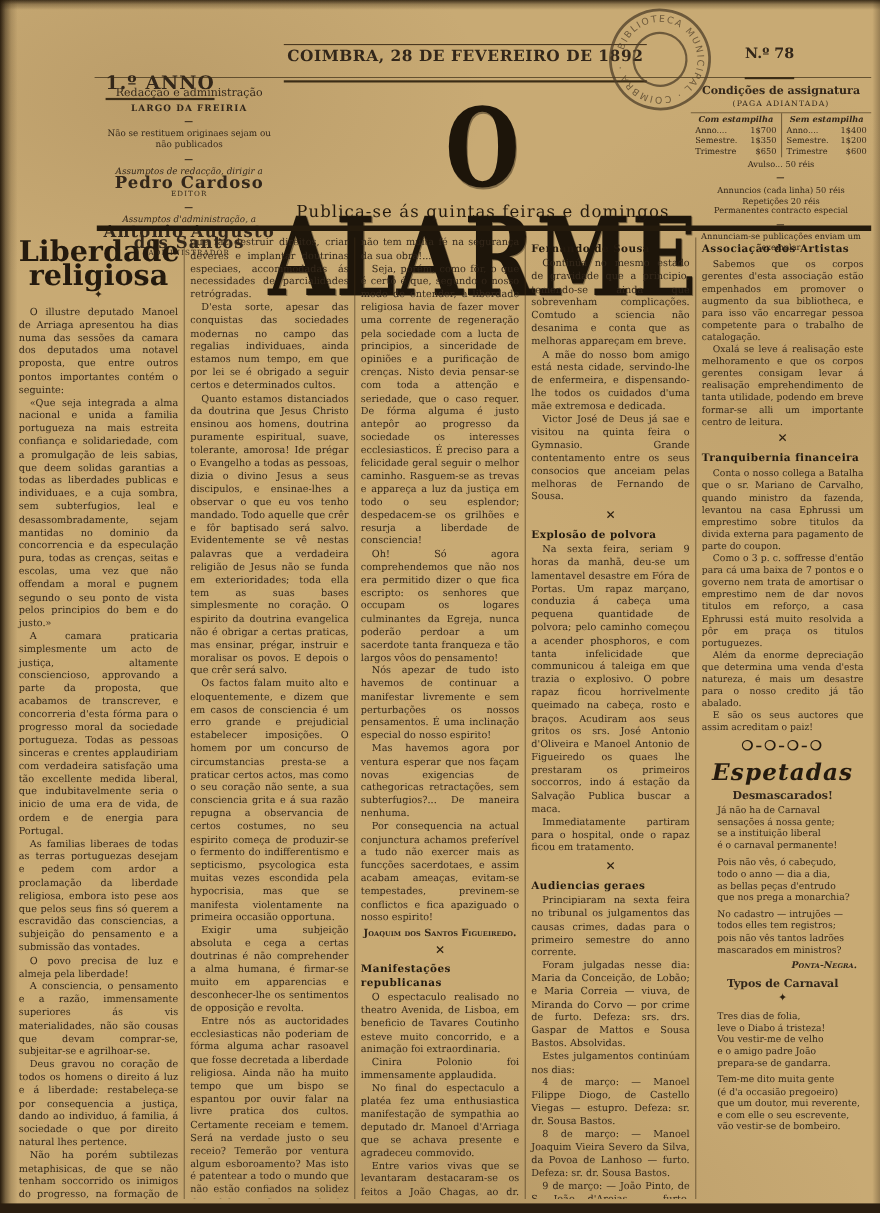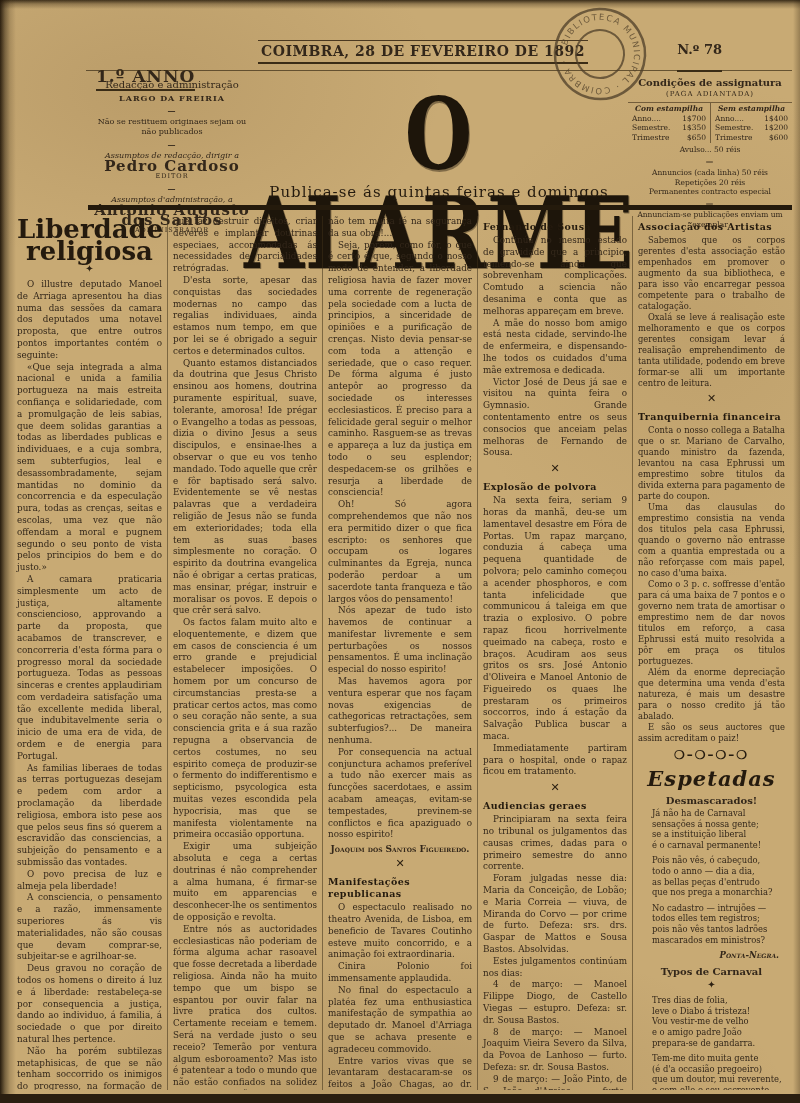--- a/index.html
+++ b/index.html
@@ -10,21 +10,21 @@
     background-image:
       radial-gradient(ellipse 500px 300px at 18% 8%, rgba(125,95,55,.18), transparent 60%),
       radial-gradient(ellipse 420px 420px at 88% 30%, rgba(140,110,65,.15), transparent 60%),
       radial-gradient(ellipse 600px 260px at 50% 100%, rgba(120,92,52,.22), transparent 65%),
       linear-gradient(90deg, rgba(30,20,8,.95) 0px, rgba(40,28,12,.5) 5px, rgba(60,44,22,.2) 10px, transparent 16px),
       linear-gradient(180deg, rgba(35,24,10,.85) 0px, rgba(50,36,16,.35) 4px, transparent 9px),
       linear-gradient(270deg, rgba(60,44,22,.35) 0px, transparent 7px);
   }
   .hdr-row{position:absolute;top:40px;left:88px;width:704px;height:24px;}
   .anno{position:absolute;left:8px;top:2px;font-weight:bold;font-size:17px;letter-spacing:1px;border-bottom:2px solid #3a2c16;padding-bottom:3px;margin-top:24px;}
-  .dateline{position:absolute;left:170px;width:330px;top:0;text-align:center;font-weight:bold;font-size:14px;letter-spacing:.5px;border-top:1px solid #4a3820;border-bottom:2px solid #3a2c16;padding:2px 0 3px 0;}
+  .dateline{position:absolute;left:170px;width:330px;top:0;text-align:center;font-weight:bold;font-size:14px;letter-spacing:.5px;border-top:1px solid #4a3820;border-bottom:2px solid #3a2c16;padding:2px 0 14px 0;}
   .issue-no{position:absolute;right:70px;top:2px;font-weight:bold;font-size:13px;border-bottom:2px solid #3a2c16;padding-bottom:13px;}
   .hdr-rule{position:absolute;top:70px;left:86px;width:706px;border-top:1px solid rgba(58,44,22,.7);}
 
   .mast-left{position:absolute;left:92px;top:80px;width:160px;text-align:center;font-size:8px;line-height:10px;}
   .mast-left .h{font-weight:normal;font-size:10px;margin-bottom:3px;}
   .mast-left .addr{font-size:8px;letter-spacing:1px;margin-bottom:2px;font-weight:bold;}
   .dashsep{font-weight:bold;letter-spacing:1px;margin:2px 0;}
   .mast-left .name{font-weight:bold;font-size:15px;letter-spacing:1px;}
   .mast-left .role{font-size:6.5px;letter-spacing:1px;}
   .mast-left .it{font-style:italic;}
@@ -215,21 +215,20 @@
         <p class="para">8 de março: — Manoel Joaquim Vieira Severo da Silva, da Povoa de Lanhoso — furto. Defeza: sr. dr. Sousa Bastos.</p>
         <p class="para">9 de março: — João Pinto, de S. João d'Areias — furto. Defeza: sr. dr. Sousa Bastos.</p>
       </div>
       <div class="col c5">
         <div class="sec-head">Associação dos Artistas</div>
         <p class="para">Sabemos que os corpos gerentes d'esta associação estão empenhados em promover o augmento da sua bibliotheca, e para isso vão encarregar pessoa competente para o trabalho de catalogação.</p>
         <p class="para">Oxalá se leve á realisação este melhoramento e que os corpos gerentes consigam levar á realisação emprehendimento de tanta utilidade, podendo em breve formar-se alli um importante centro de leitura.</p>
         <div class="x-div">✕</div>
         <div class="sec-head">Tranquibernia financeira</div>
         <p class="para">Conta o nosso collega a Batalha que o sr. Mariano de Carvalho, quando ministro da fazenda, levantou na casa Ephrussi um emprestimo sobre titulos da divida externa para pagamento de parte do coupon.</p>
-        <p class="para">Uma das clausulas do emprestimo consistia na venda dos titulos pela casa Ephrussi, quando o governo não entrasse com a quantia emprestada ou a não reforçasse com mais papel, no caso d'uma baixa.</p>
         <p class="para">Como o 3 p. c. soffresse d'então para cá uma baixa de 7 pontos e o governo nem trata de amortisar o emprestimo nem de dar novos titulos em reforço, a casa Ephrussi está muito resolvida a pôr em praça os titulos portuguezes.</p>
         <p class="para">Além da enorme depreciação que determina uma venda d'esta natureza, é mais um desastre para o nosso credito já tão abalado.</p>
         <p class="para">E são os seus auctores que assim acreditam o paiz!</p>
         <div class="chain">❍–❍–❍–❍</div>
         <div class="script-head">Espetadas</div>
         <div class="subhead">Desmascarados!</div>
         <div class="stanza">Já não ha de Carnaval<br>sensações á nossa gente;<br>se a instituição liberal<br>é o carnaval permanente!</div>
         <div class="stanza">Pois não vês, ó cabeçudo,<br>todo o anno — dia a dia,<br>as bellas peças d'entrudo<br>que nos prega a monarchia?</div>
         <div class="stanza">No cadastro — intrujões —<br>todos elles tem registros;<br>pois não vês tantos ladrões<br>mascarados em ministros?</div>
         <div class="sig-right">Ponta-Negra.</div>

